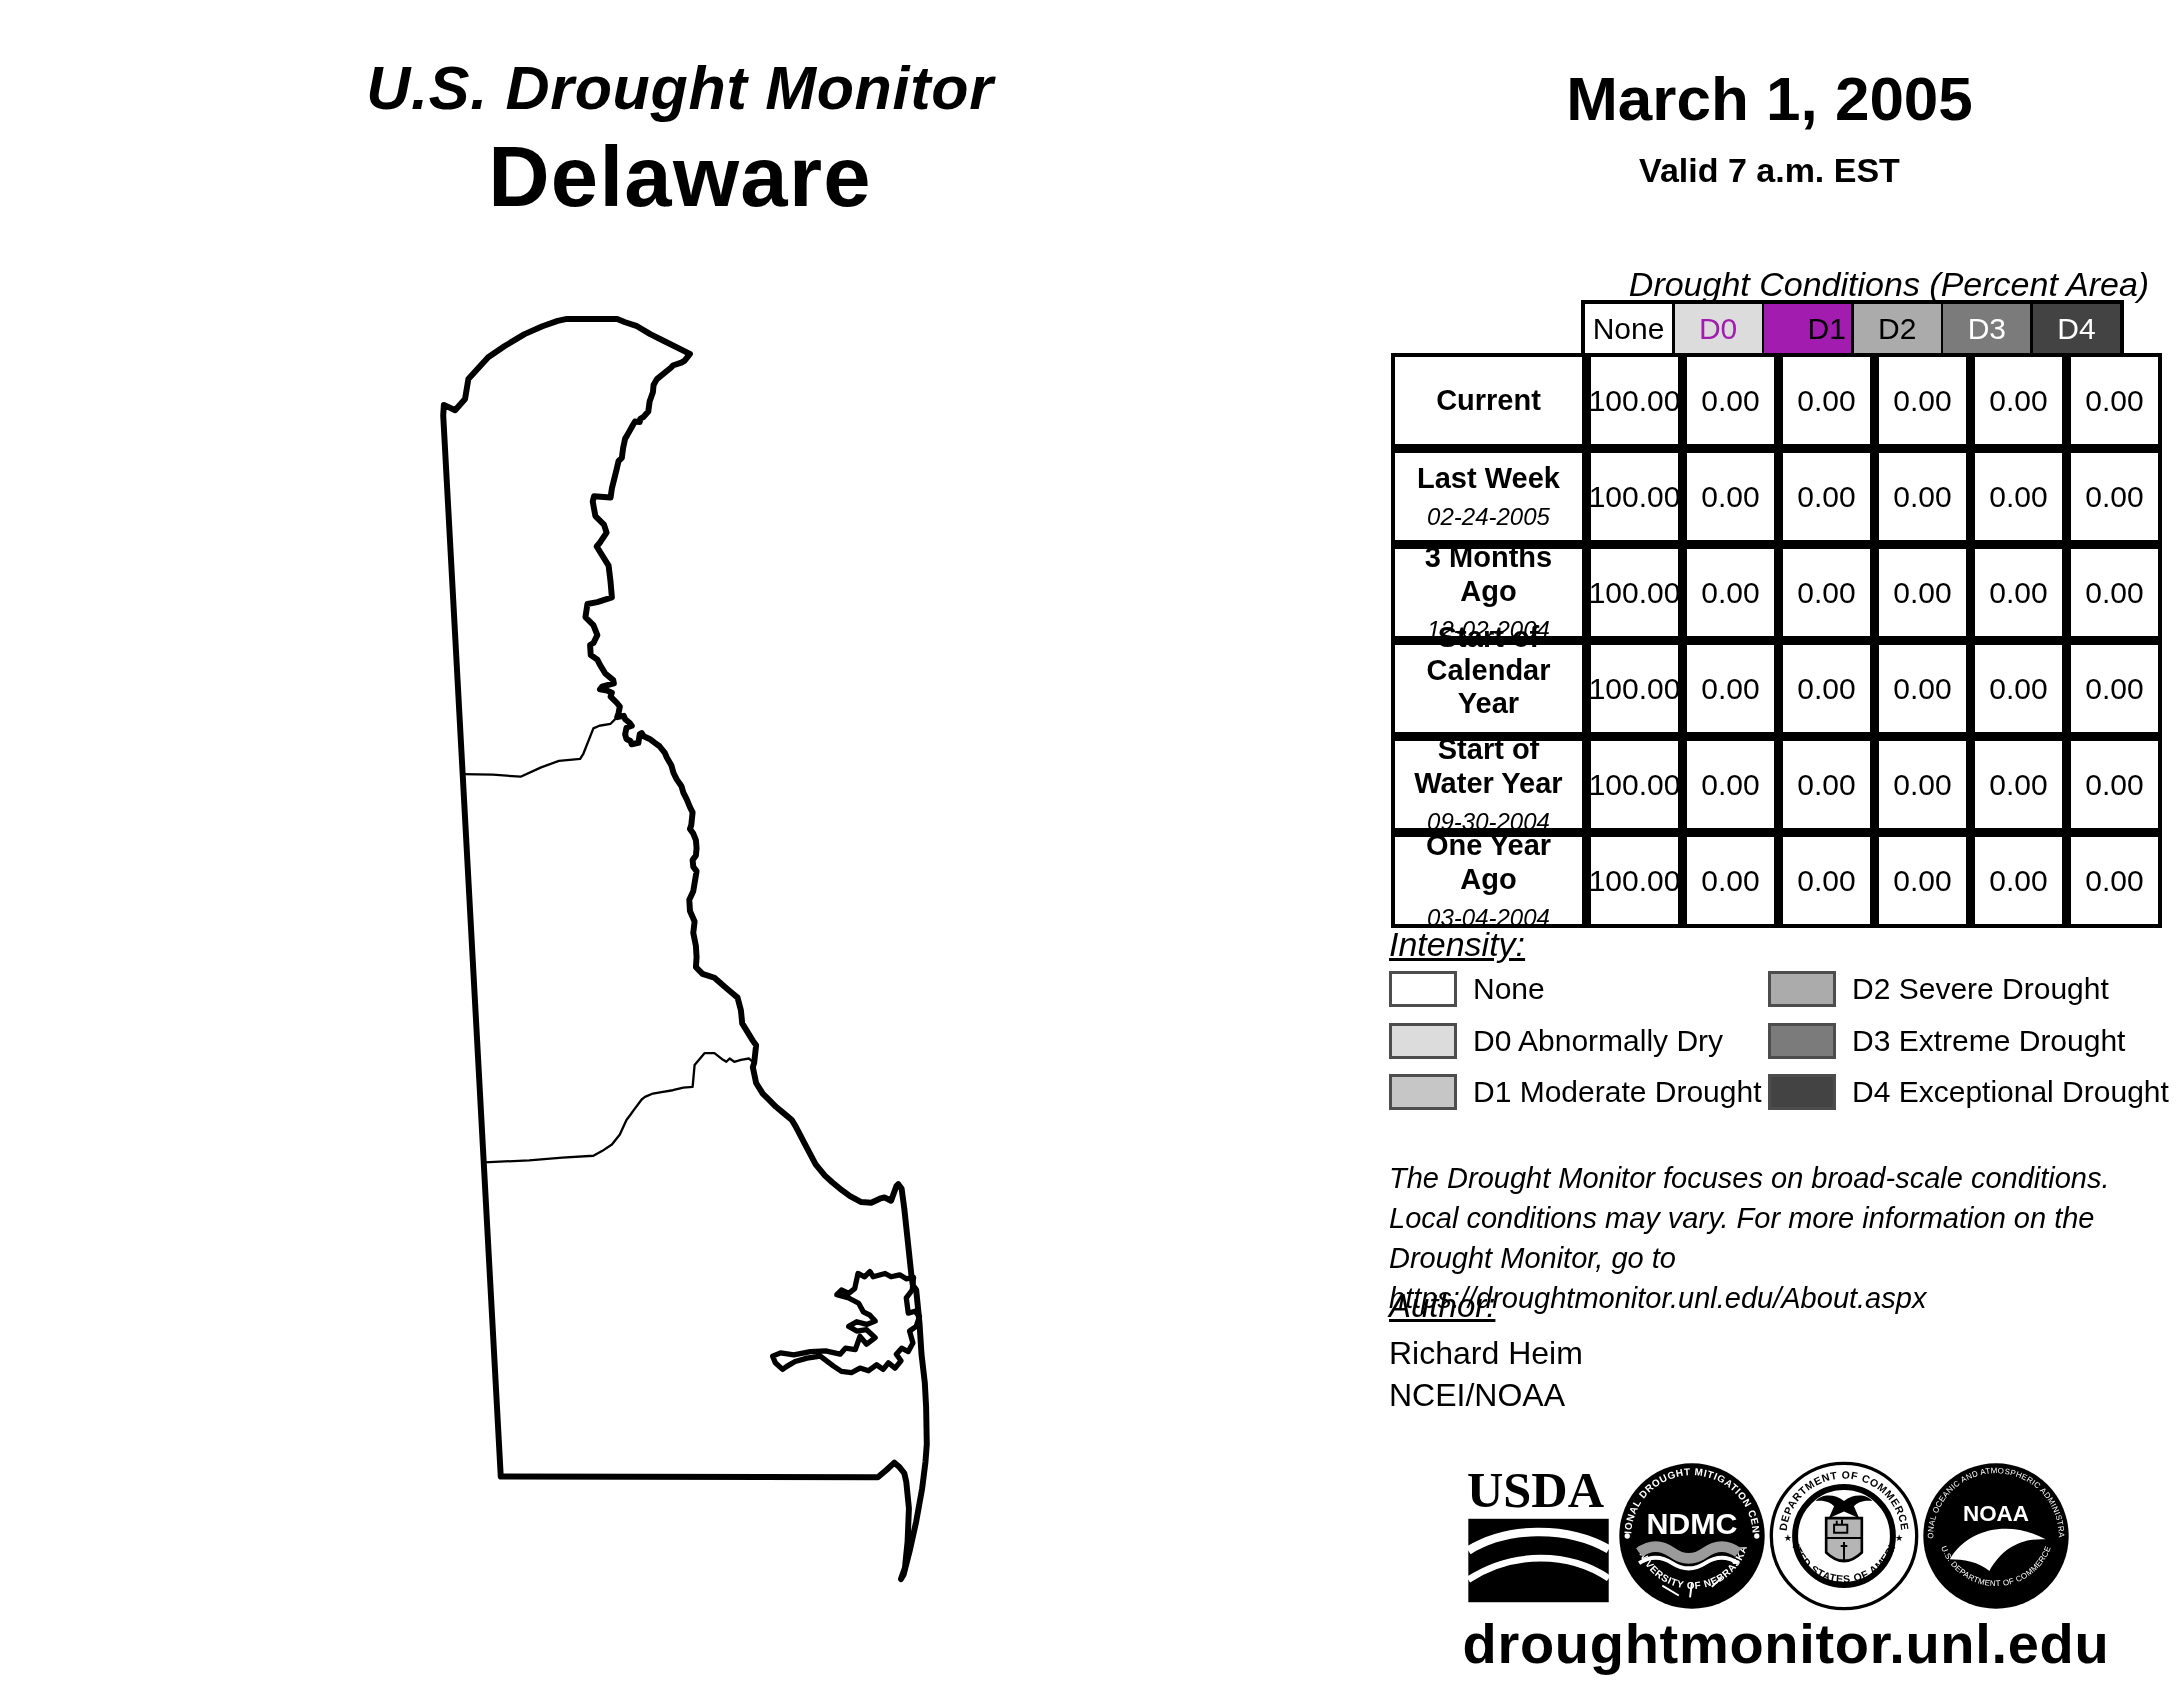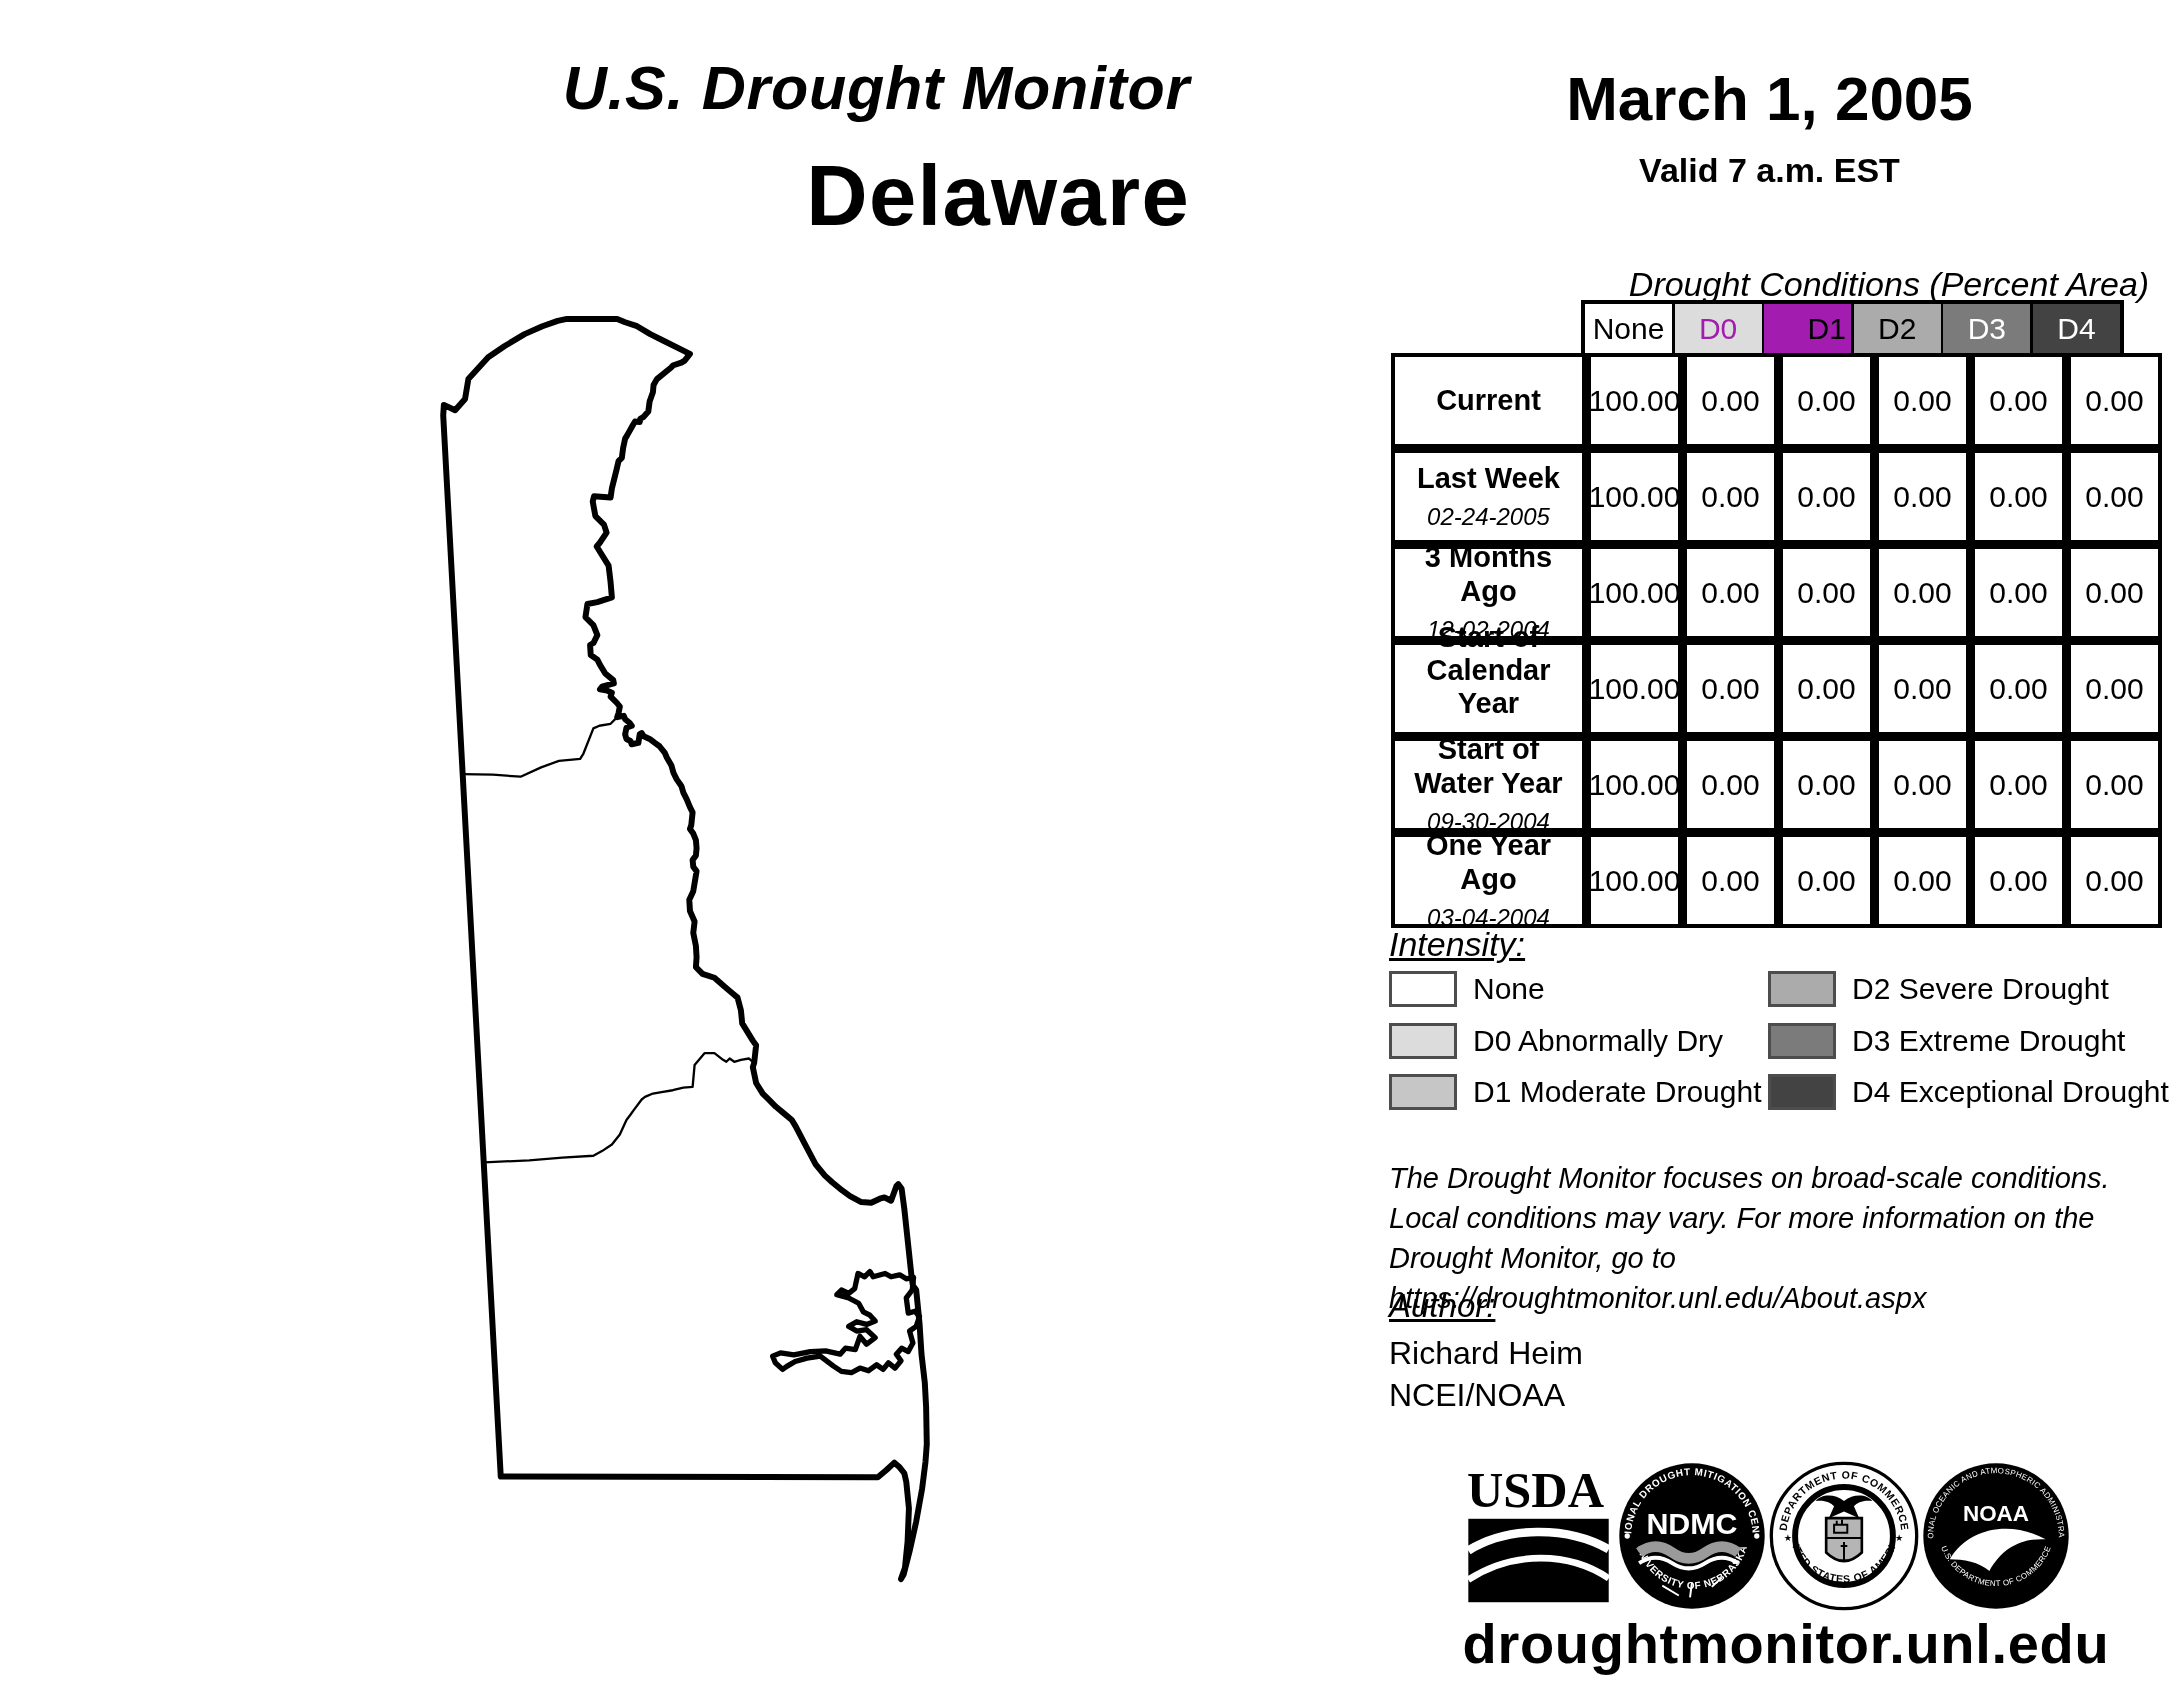--- a/index.html
+++ b/index.html
@@ -1,22 +1,22 @@
 <!DOCTYPE html>
 <html style="font-size:10.6px"><head>
 <meta charset="utf-8">
 <style>
   html,body{margin:0;padding:0;}
   body{width:2183px;height:1687px;position:relative;background:#fff;overflow:hidden;
        font-family:"Liberation Sans", sans-serif;color:#000;}
   .abs{position:absolute;}
   
-  #title-block{left:198px;top:53px;width:992px;text-align:right;}
+  #title-block{left:184px;top:53px;width:992px;text-align:center;}
   #main-title{font-size:61px;font-weight:bold;font-style:italic;letter-spacing:0.7px;}
-  #state-title{font-size:85px;font-weight:bold;margin-top:24px;letter-spacing:1.3px;}
+  #state-title{font-size:85px;font-weight:bold;margin-top:5px;letter-spacing:1.3px;}
   
   #date-block{left:1376px;top:63px;width:787px;text-align:center;}
   #date-line{font-size:62px;font-weight:bold;}
   #released-line{font-size:34px;font-weight:bold;font-style:italic;margin-top:9.3px;}
   #valid-line{font-size:34px;font-weight:bold;margin-top:17px;}
   
   #tbl-title{left:1588px;top:265px;width:602px;text-align:center;
              font-size:34px;font-style:italic;}
   #thead{left:1581px;top:300px;display:grid;grid-template-columns:repeat(6,87px);
          gap:2.6px;background:#000;border:4px solid #000;border-bottom:none;}

